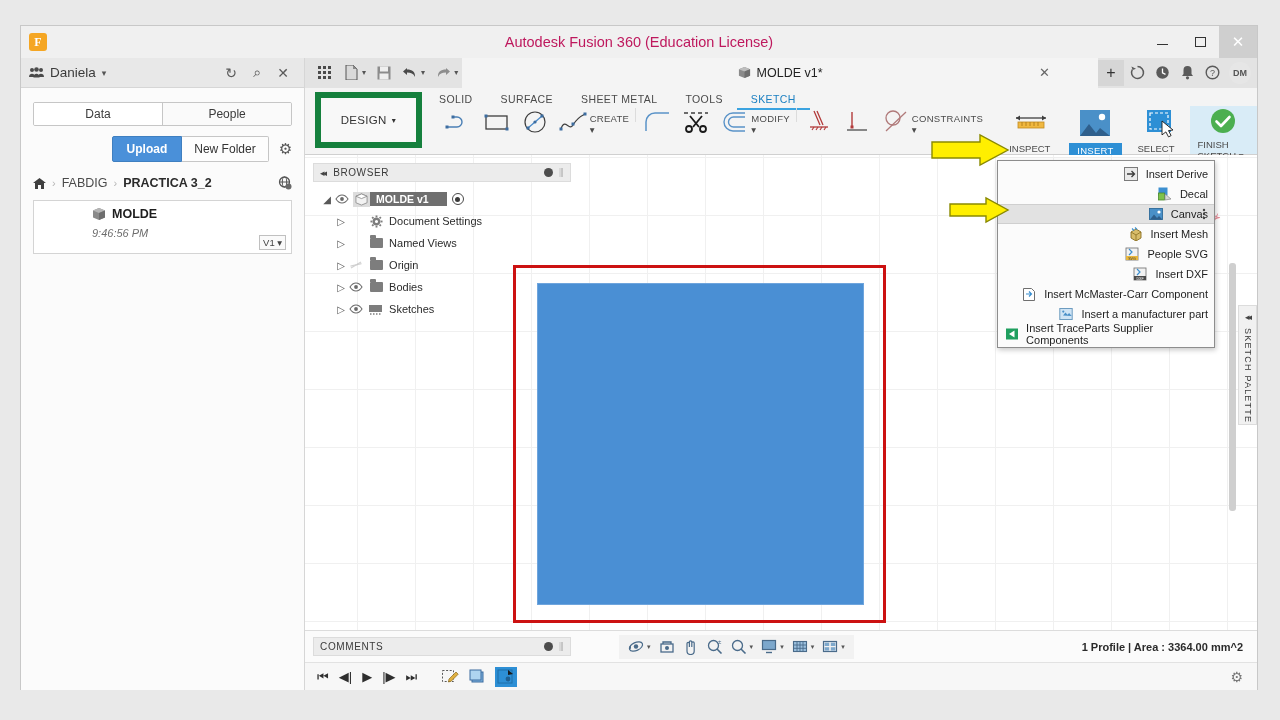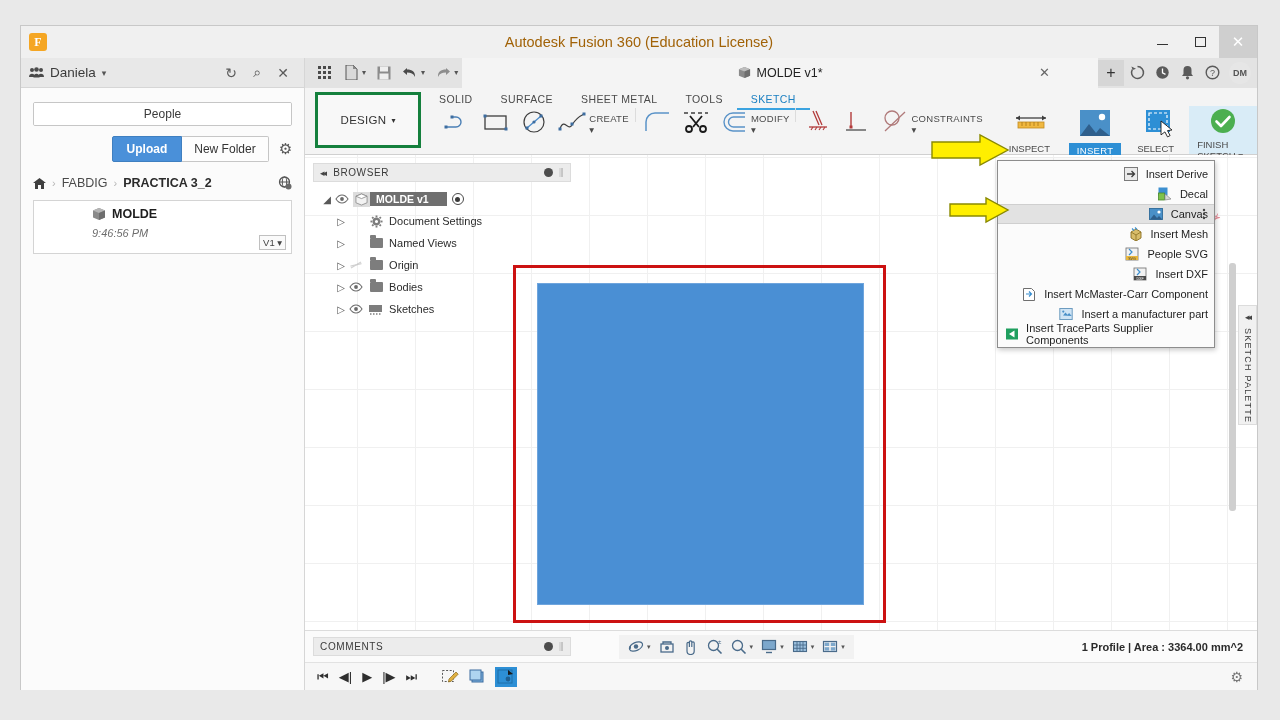--- a/index.html
+++ b/index.html
@@ -39,21 +39,21 @@
     font-size: 12px;
     font-weight: bold;
     display: flex; align-items: center; justify-content: center;
     font-family: "Liberation Serif", serif;
   }
   .win-title {
     position: absolute;
     left: 0; right: 0;
     text-align: center;
     font-size: 14.5px;
-    color: #a16207;
+    color: #be185d;
   }
   .win-controls {
     position: absolute;
     right: 0; top: 0;
     height: 32px;
     display: flex;
   }
   .win-btn {
     width: 38px; height: 32px;
     display: flex; align-items: center; justify-content: center;
@@ -204,21 +204,21 @@
   .ribbon {
     height: 67px;
     background: #f4f4f4;
     position: relative;
     border-bottom: 1px solid #d0d0d0;
     display: flex;
     align-items: stretch;
   }
   .design-box {
     width: 114px; margin: 4px 6px 6px 10px;
-    border: 3px solid #15803d;
+    border: 6px solid #15803d;
     background: #f8f8f8;
     display: flex; align-items: center; justify-content: center;
     font-size: 11.5px; color: #333;
     letter-spacing: 0.3px;
   }
   .ws-tabs {
     position: absolute;
     top: 2px; left: 120px;
     display: flex;
     font-size: 10.5px;
@@ -465,20 +465,21 @@
           </span>
           <span class="dp-user">Daniela</span>
           <span class="dp-caret">▾</span>
           <span class="dp-head-spacer"></span>
           <span class="dp-icon-btn">↻</span>
           <span class="dp-icon-btn">⌕</span>
           <span class="dp-icon-btn">✕</span>
         </div>
 
         <div class="dp-tabs">
+          <div class="dp-tab">Data</div>
           <div class="dp-tab">People</div>
         </div>
 
         <div class="dp-actions">
           <div class="btn-upload">Upload</div>
           <div class="btn-newfolder">New Folder</div>
           <div class="gear-btn">⚙</div>
         </div>
 
         <div class="dp-crumbs">

